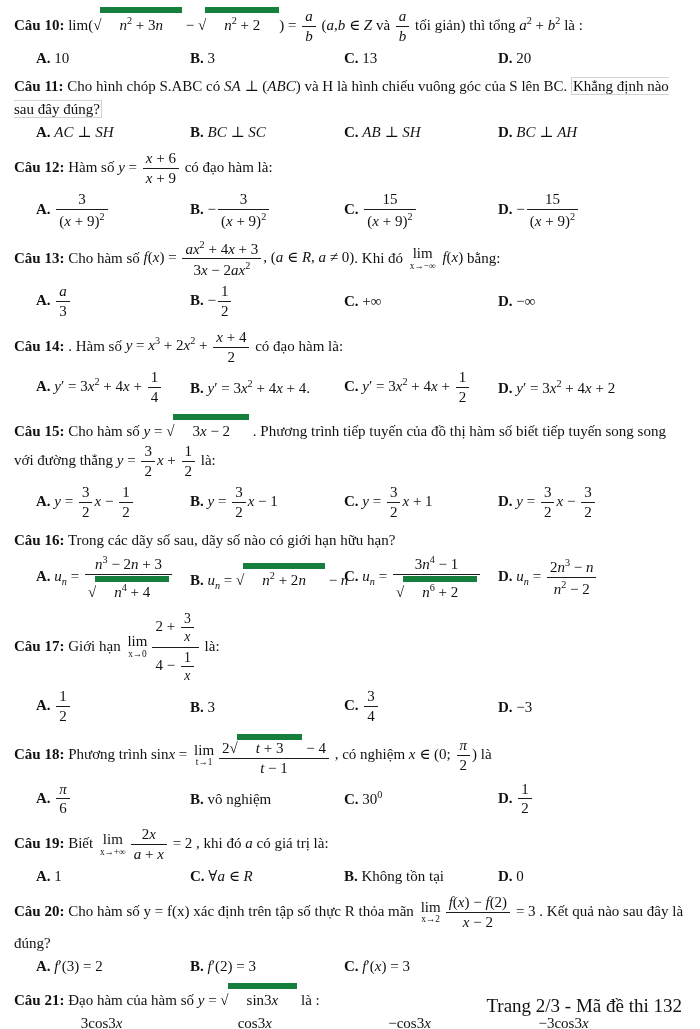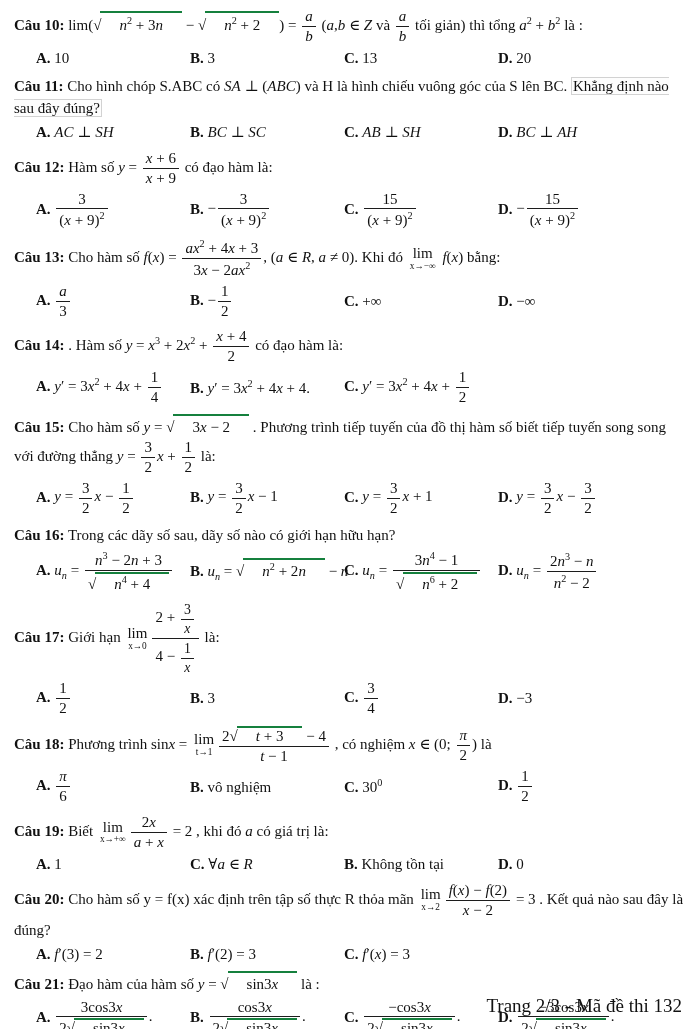--- a/index.html
+++ b/index.html
@@ -28,21 +28,21 @@
   .mfr{
     display:inline-flex;flex-direction:column;
     vertical-align:middle;text-align:center;
     line-height:1.12;margin:1px 2px;
   }
   .mfr .num{display:block;padding:0 3px 1px;border-bottom:1px solid #1c1c1c}
   .mfr .den{display:block;padding:1px 3px 0}
   .mfr .mfr{font-size:.92em}
   .msq{white-space:nowrap}
   .msq .rad{margin-right:-1px}
-  .msq .bar{display:inline-block;border-top:2px solid #15803d;padding:0 19px}
+  .msq .bar{display:inline-block;border-top:6px solid #15803d;padding:0 19px}
   sup.msup{font-size:.68em}
   sub.msub{font-size:.68em}
   .mlim{
     display:inline-flex;flex-direction:column;align-items:center;
     vertical-align:middle;line-height:1.05;margin:0 3px;
   }
   .mlim .lu{font-size:.62em}
   .hl{border:1px solid #d2d2d2;background:#fdfdfd;padding:0 1px}
   .footer{position:absolute;right:18px;bottom:12px;font-size:19px}
 </style>
@@ -132,20 +132,21 @@
     <div class="opts">
       <div class="opt"><b class="ol">A.</b> <span class="ov"><span class="mm"><span class="mi">y</span>′ = 3<span class="mi">x</span><sup class="msup">2</sup> + 4<span class="mi">x</span> + <span class="mfr">
                 <span class="num">1</span>
                 <span class="den">4</span>
               </span></span></span></div>
       <div class="opt"><b class="ol">B.</b> <span class="ov"><span class="mm"><span class="mi">y</span>′ = 3<span class="mi">x</span><sup class="msup">2</sup> + 4<span class="mi">x</span> + 4.</span></span></div>
       <div class="opt"><b class="ol">C.</b> <span class="ov"><span class="mm"><span class="mi">y</span>′ = 3<span class="mi">x</span><sup class="msup">2</sup> + 4<span class="mi">x</span> + <span class="mfr">
                 <span class="num">1</span>
                 <span class="den">2</span>
               </span></span></span></div>
+      <div class="opt"><b class="ol">D.</b> <span class="ov"><span class="mm"><span class="mi">y</span>′ = 3<span class="mi">x</span><sup class="msup">2</sup> + 4<span class="mi">x</span> + 2</span></span></div>
     </div>
   </section>
 
   <section class="q">
     <p class="stem"><b class="qnum">Câu 15:</b> <span>Cho hàm số <span class="mm"><span class="mi">y</span> = <span class="msq"><span class="rad">√</span><span class="bar">3<span class="mi">x</span> − 2</span></span></span> . Phương trình tiếp tuyến của đồ thị hàm số biết tiếp tuyến song song với đường thẳng <span class="mm"><span class="mi">y</span> = <span class="mfr">
               <span class="num">3</span>
               <span class="den">2</span>
             </span><span class="mi">x</span> + <span class="mfr">
               <span class="num">1</span>
               <span class="den">2</span>

